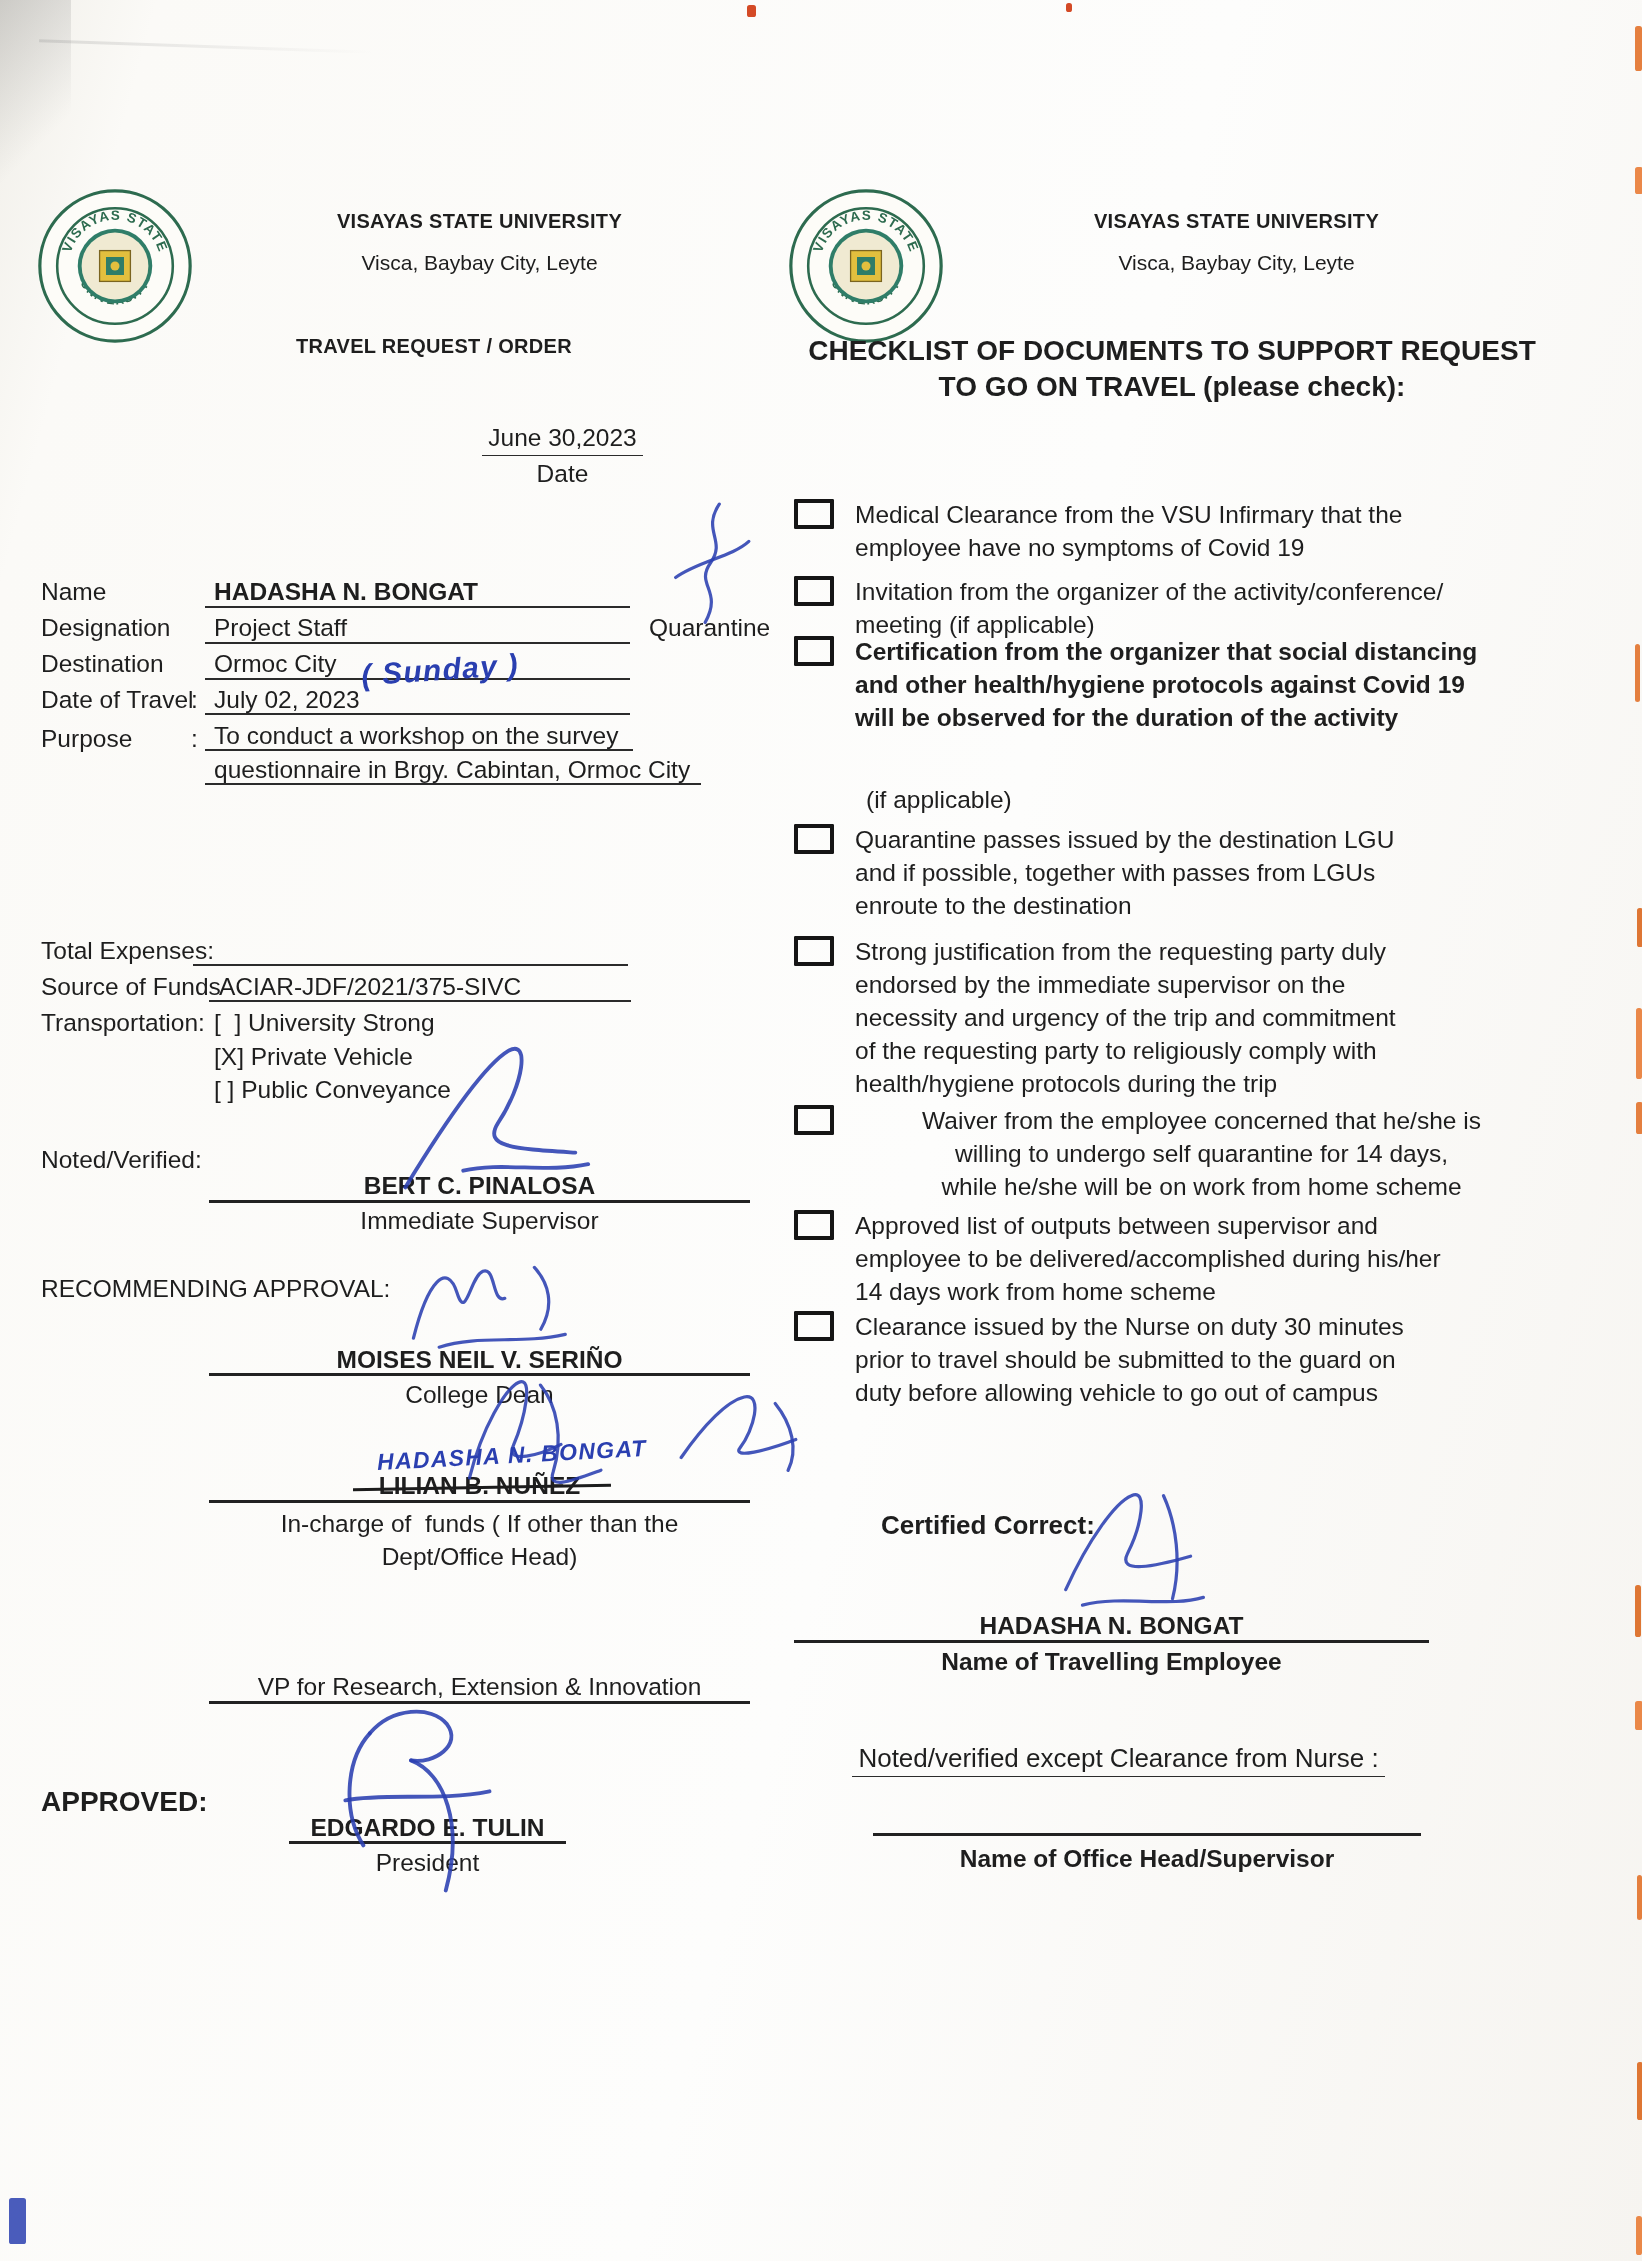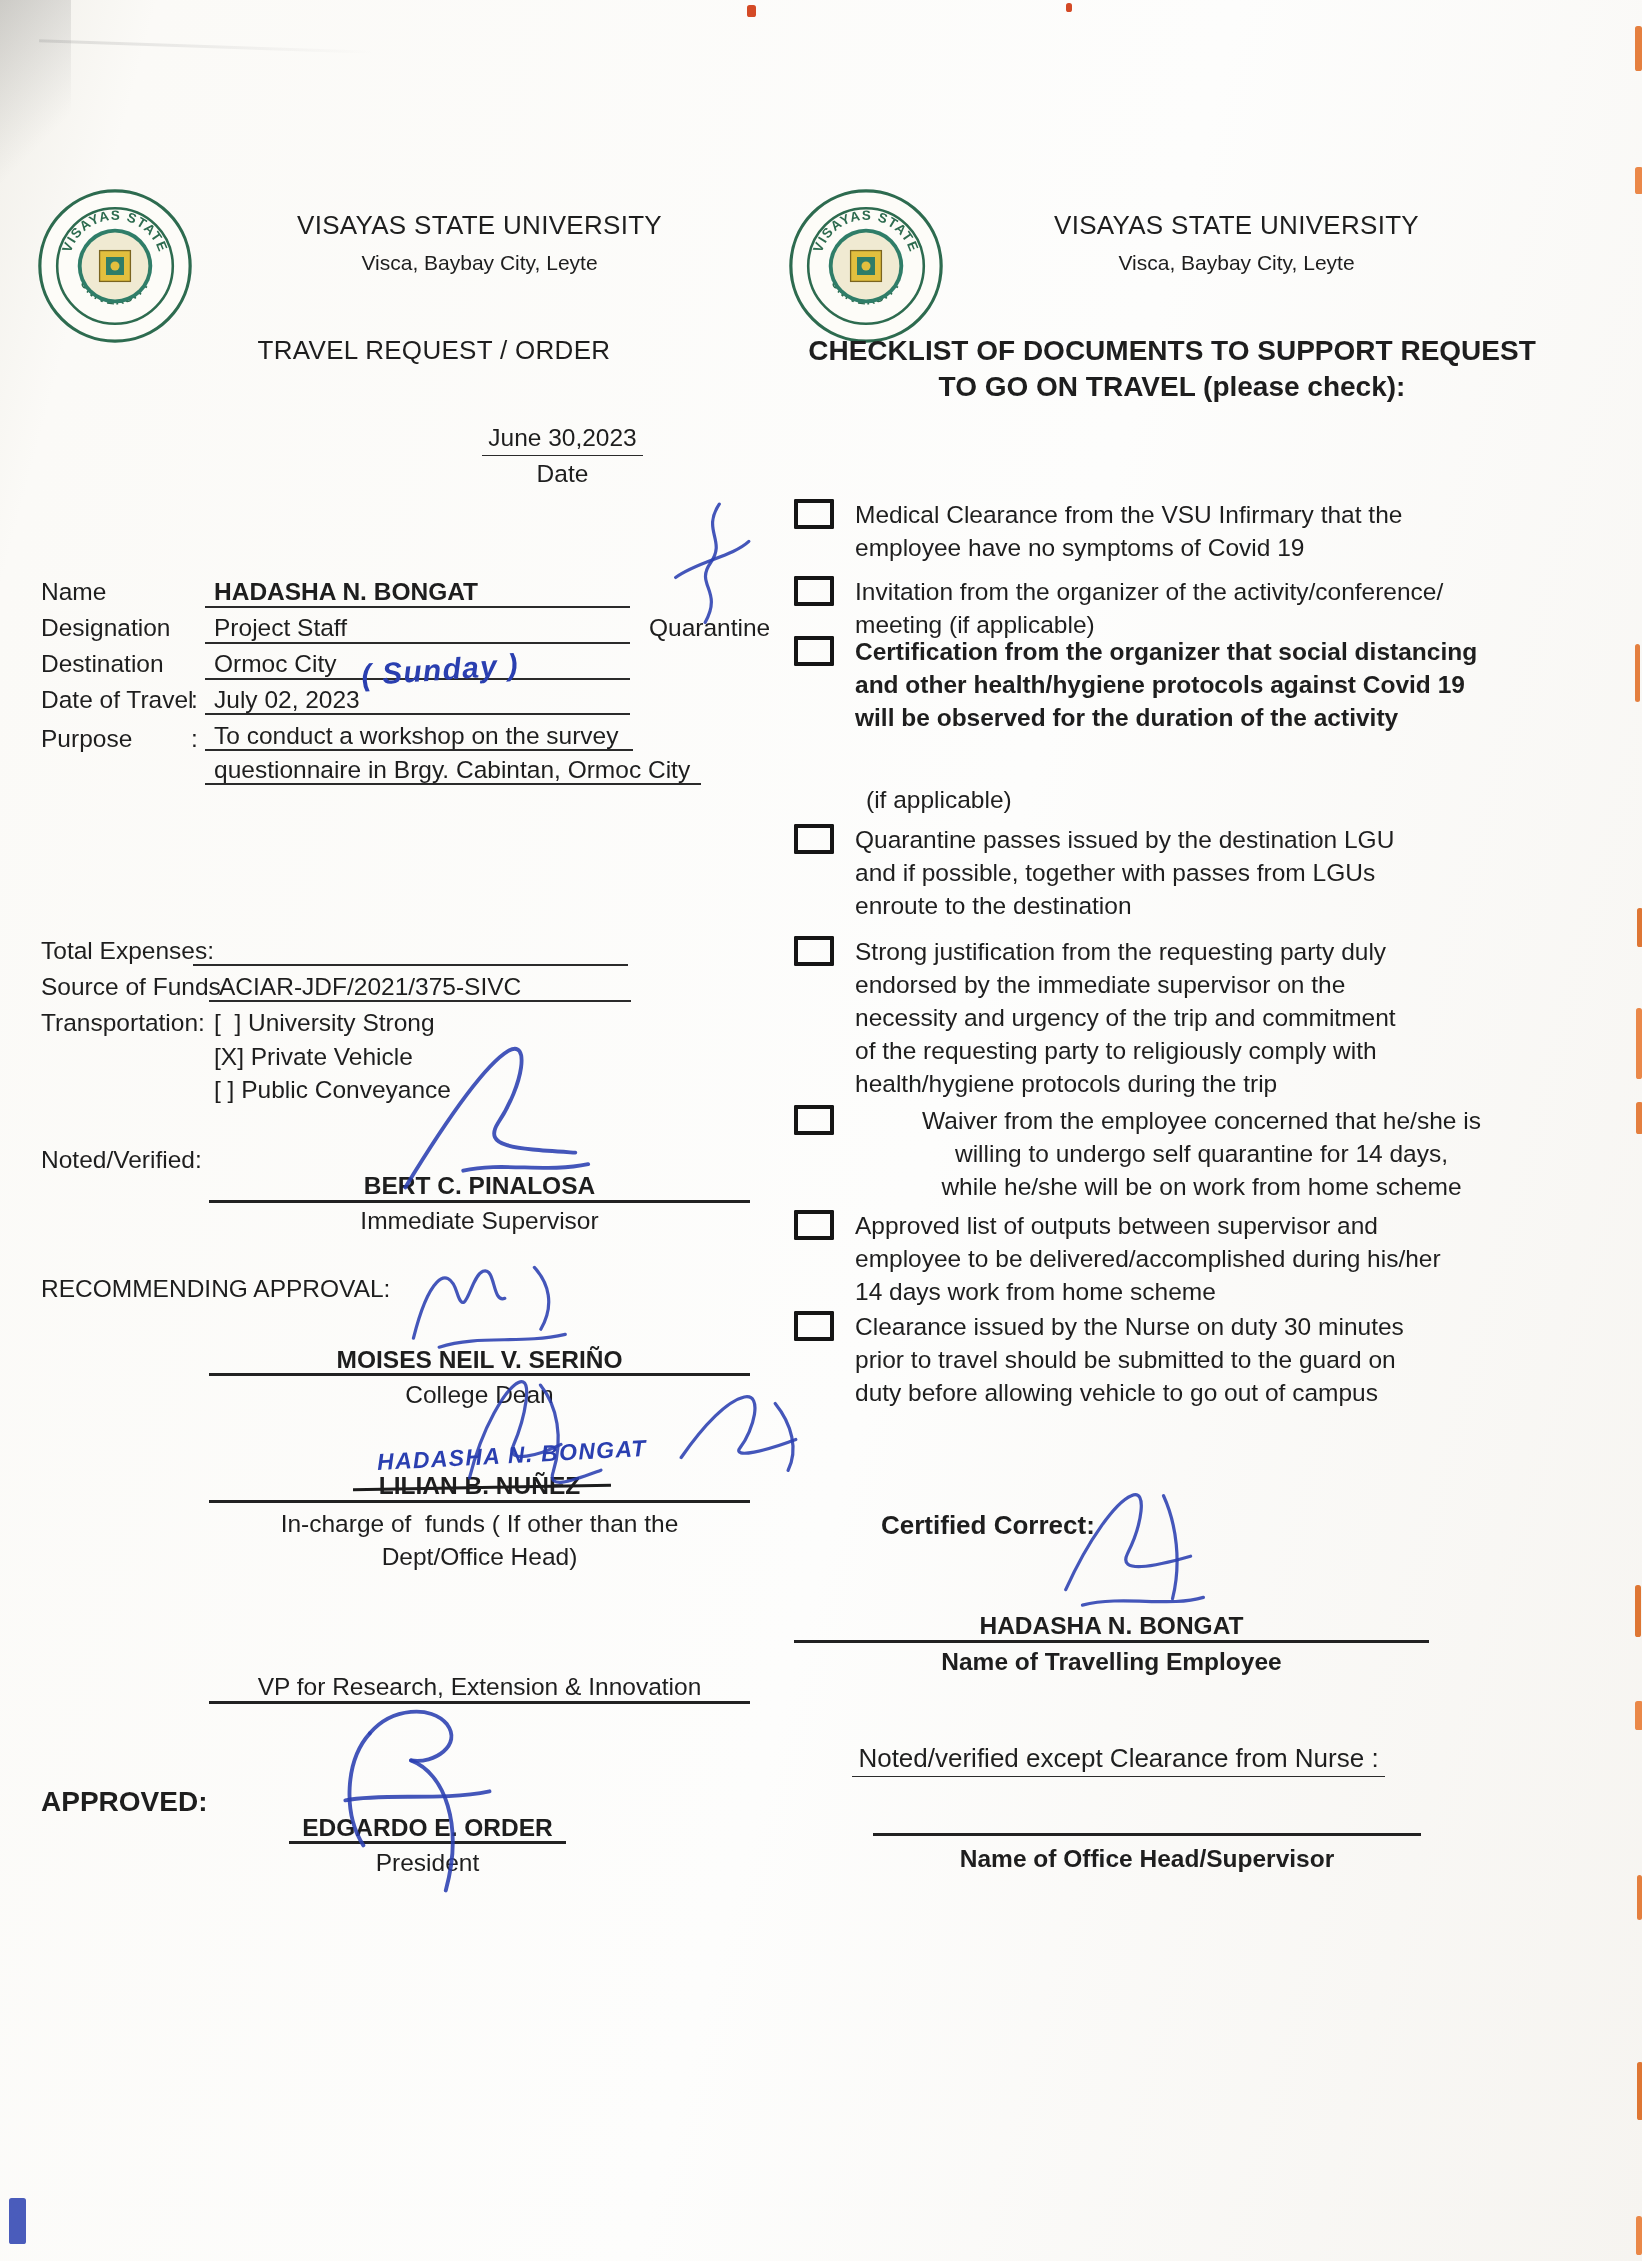--- a/index.html
+++ b/index.html
@@ -10,21 +10,21 @@
     color:#1e1e1e;
   }
   .page{
     position:absolute;left:0;top:0;width:1643px;height:2261px;
     background:linear-gradient(105deg,#f1efe9 0%,#fbfaf7 7%,#fdfdfc 55%,#f6f4f0 100%);
   }
   .abs{position:absolute;}
   .t{font-size:24.5px;line-height:1.25;}
   .b{font-weight:bold;}
   .c{text-align:center;}
-  .h1{font-size:26px;font-weight:normal;letter-spacing:0.3px;}
+  .h1{font-size:20px;font-weight:bold;letter-spacing:0.3px;}
   .h2{font-size:21px;}
   .h3{font-size:28px;font-weight:bold;}
   .pre{white-space:pre;}
   .rule{position:absolute;background:#2b2b2b;height:1.9px;}
   .rule4{position:absolute;background:#222;height:2.6px;}
   .uline{border-bottom:1.9px solid #2b2b2b;padding:0 6.4px 1.3px 6.4px;display:inline-block;}
   .cbox{
     position:absolute;left:0;top:1.3px;width:32px;height:22px;
     border:4.5px solid #151515;background:transparent;border-radius:1.3px;
   }
@@ -146,21 +146,21 @@
   <div class="abs t b c" style="left:209px;top:1471px;width:541px;">LILIAN B. NUÑEZ</div>
   <div class="strike" style="left:353px;top:1486px;width:258px;transform:rotate(-1deg);"></div>
   <div class="rule4" style="left:209px;top:1500px;width:541px;"></div>
   <div class="abs t c pre" style="left:209px;top:1509px;width:541px;">In-charge of  funds ( If other than the</div>
   <div class="abs t c" style="left:209px;top:1672px;width:541px;">VP for Research, Extension &amp; Innovation</div>
 
   <div class="abs t c" style="left:209px;top:1542px;width:541px;">Dept/Office Head)</div>
   <div class="rule4" style="left:209px;top:1701px;width:541px;"></div>
 
   <div class="abs h3" style="left:41px;top:1786px;">APPROVED:</div>
-  <div class="abs t b c" style="left:289px;top:1813px;width:277px;">EDGARDO E. ORDER</div>
+  <div class="abs t b c" style="left:289px;top:1813px;width:277px;">EDGARDO E. TULIN</div>
   <div class="rule4" style="left:289px;top:1841px;width:277px;"></div>
   <div class="abs t c" style="left:289px;top:1848px;width:277px;">President</div>
 
   <div class="abs" style="left:787px;top:187px;width:158px;height:158px;">
     <svg viewBox="0 0 246 246" width="158" height="158">
       <circle cx="123" cy="123" r="117" fill="#fdfcf8" stroke="#2d6b4f" stroke-width="5"></circle>
       <circle cx="123" cy="123" r="90" fill="none" stroke="#2d6b4f" stroke-width="4"></circle>
       <path id="arcT2" d="M 51,123 A 72,72 0 0 1 195,123" fill="none"></path>
       <path id="arcB2" d="M 63,123 A 60,60 0 0 0 183,123" fill="none"></path>
       <text font-size="21" font-weight="bold" fill="#2d6b4f" letter-spacing="2">

